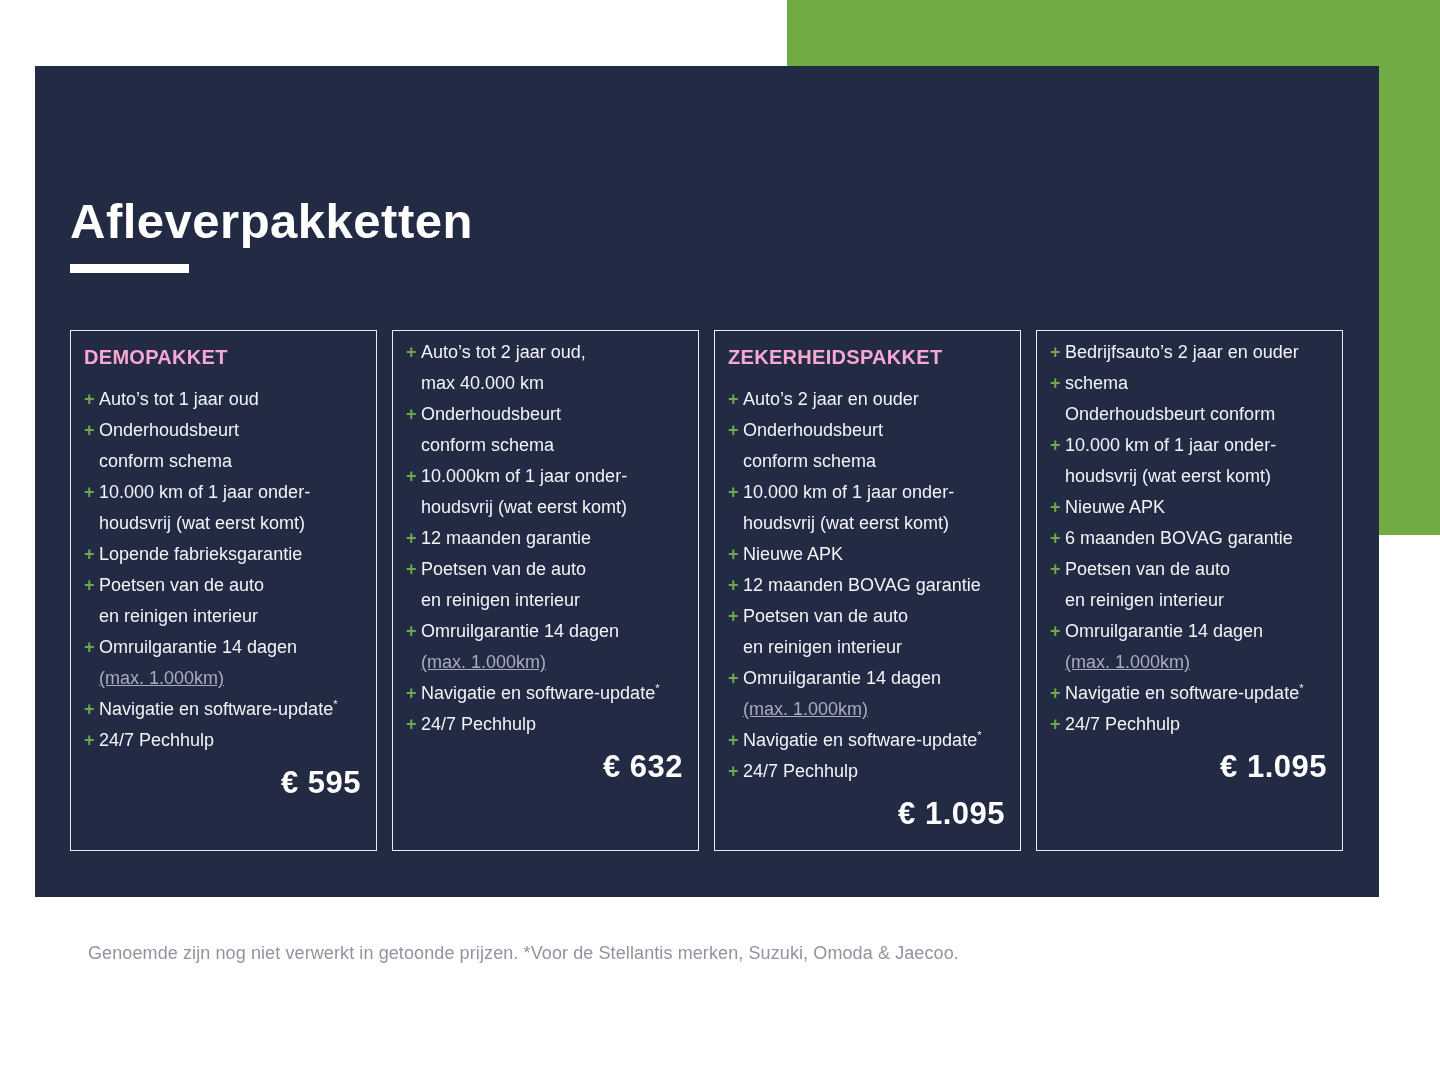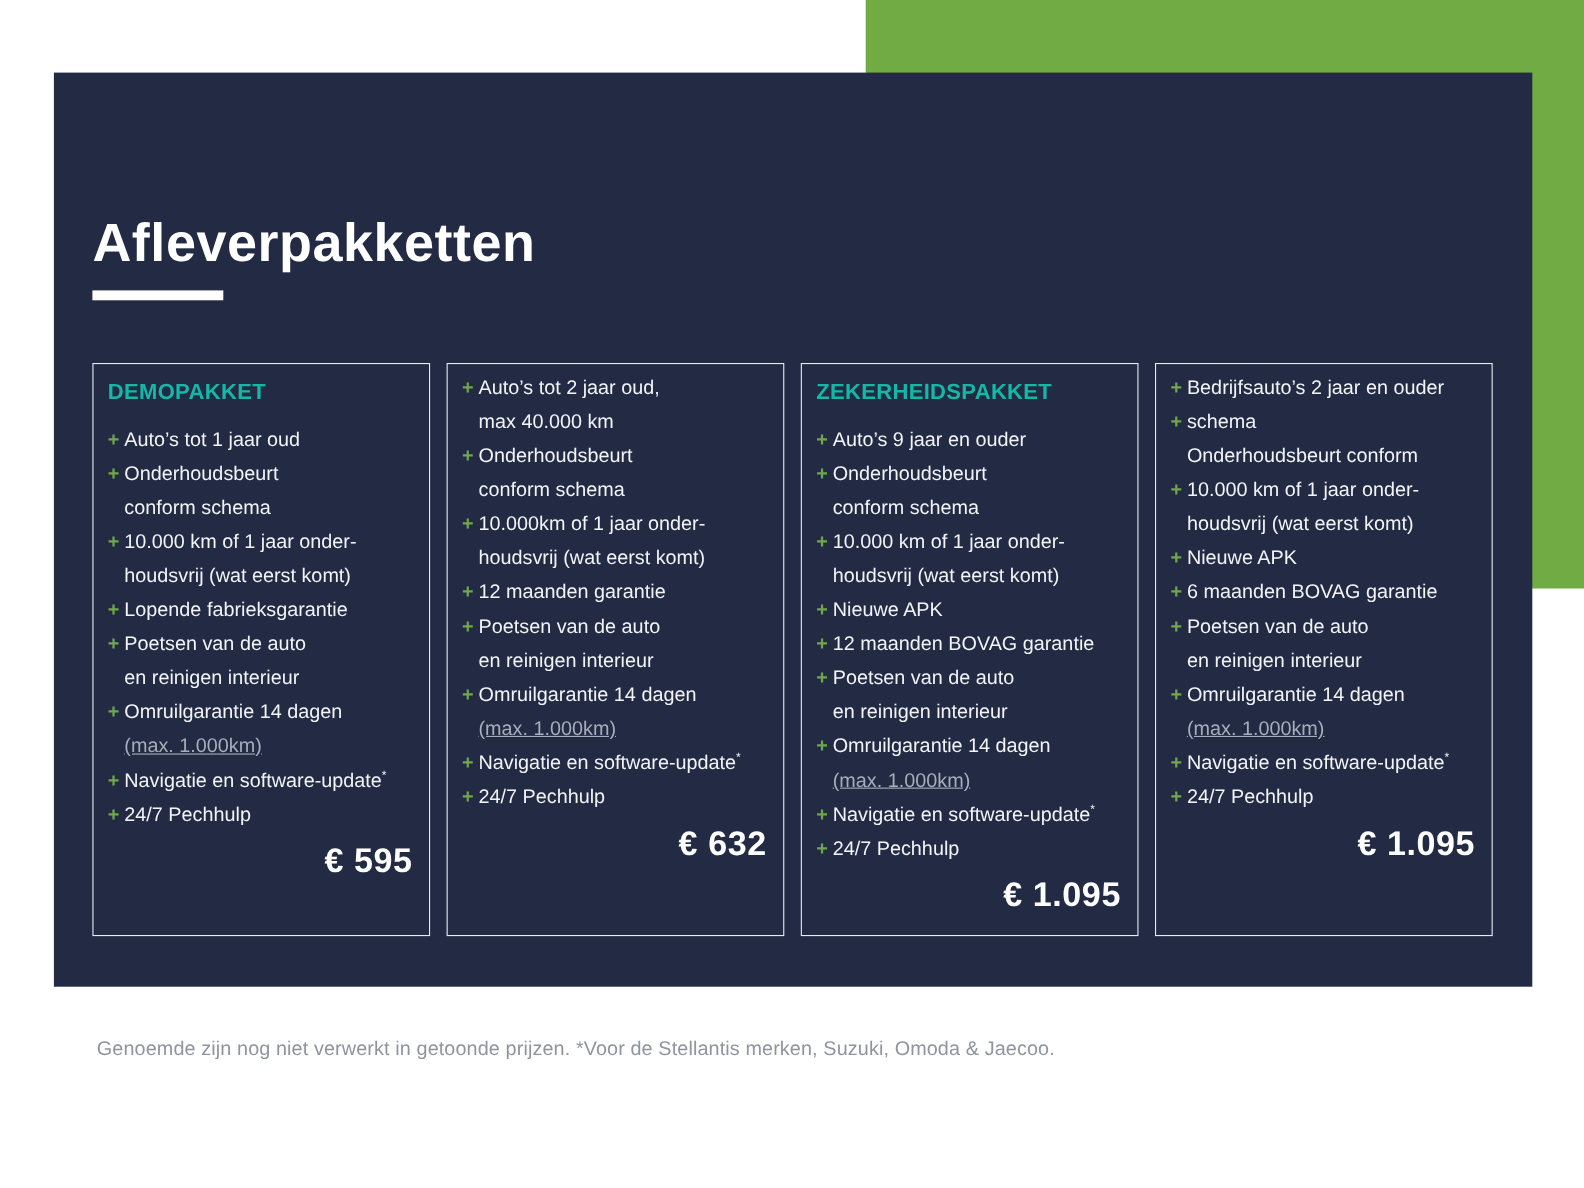--- a/index.html
+++ b/index.html
@@ -17,21 +17,21 @@
   body{
     width:1440px;height:1080px;position:relative;overflow:hidden;
     background:var(--bg);
     font-family:"Liberation Sans","DejaVu Sans",sans-serif;
   }
   .green-block{
     position:absolute;left:787px;top:0;width:653px;height:535px;
     background:var(--green);
   }
   .panel{
-    position:absolute;left:49px;top:66px;width:1344px;height:831px;
+    position:absolute;left:35px;top:66px;width:1344px;height:831px;
     background:var(--navy);
   }
   .page-title{
     position:absolute;left:35px;top:98px;
     color:#fff;font-size:49px;font-weight:bold;letter-spacing:0.5px;
     line-height:1;
   }
   .title-underline{
     position:absolute;left:35px;top:198px;width:119px;height:9px;
     background:#fff;
@@ -40,21 +40,21 @@
     position:absolute;left:35px;top:264px;
     display:flex;gap:15px;
   }
   .card{
     width:307px;height:521px;
     border:1px solid var(--card-border);
     display:flex;flex-direction:column;
   }
   .card-title{
     margin:15px 14px 9px 13px;
-    color:#14b8a6;font-size:20px;font-weight:bold;letter-spacing:0.3px;
+    color:#f9a8d4;font-size:20px;font-weight:bold;letter-spacing:0.3px;
   }
   .features{
     list-style:none;margin:6px 0 0 0;padding:0 10px 0 13px;
   }
   .feature{
     position:relative;padding-left:15px;
     color:var(--text-main);font-size:18px;line-height:31px;
   }
   .plus{
     position:absolute;left:0;top:0;
@@ -163,21 +163,21 @@
             <div class="feature-line">24/7 Pechhulp</div>
           </li>
         </ul>
         <div class="price">€ 632</div>
       </div>
       <div class="card">
         <h3 class="card-title">ZEKERHEIDSPAKKET</h3>
         <ul class="features">
           <li class="feature">
             <span class="plus">+</span>
-            <div class="feature-line">Auto’s 9 jaar en ouder</div>
+            <div class="feature-line">Auto’s 2 jaar en ouder</div>
           </li>
           <li class="feature">
             <span class="plus">+</span>
             <div class="feature-line">Onderhoudsbeurt</div>
             <div class="feature-line">conform schema</div>
           </li>
           <li class="feature">
             <span class="plus">+</span>
             <div class="feature-line">10.000 km of 1 jaar onder-</div>
             <div class="feature-line">houdsvrij (wat eerst komt)</div>

